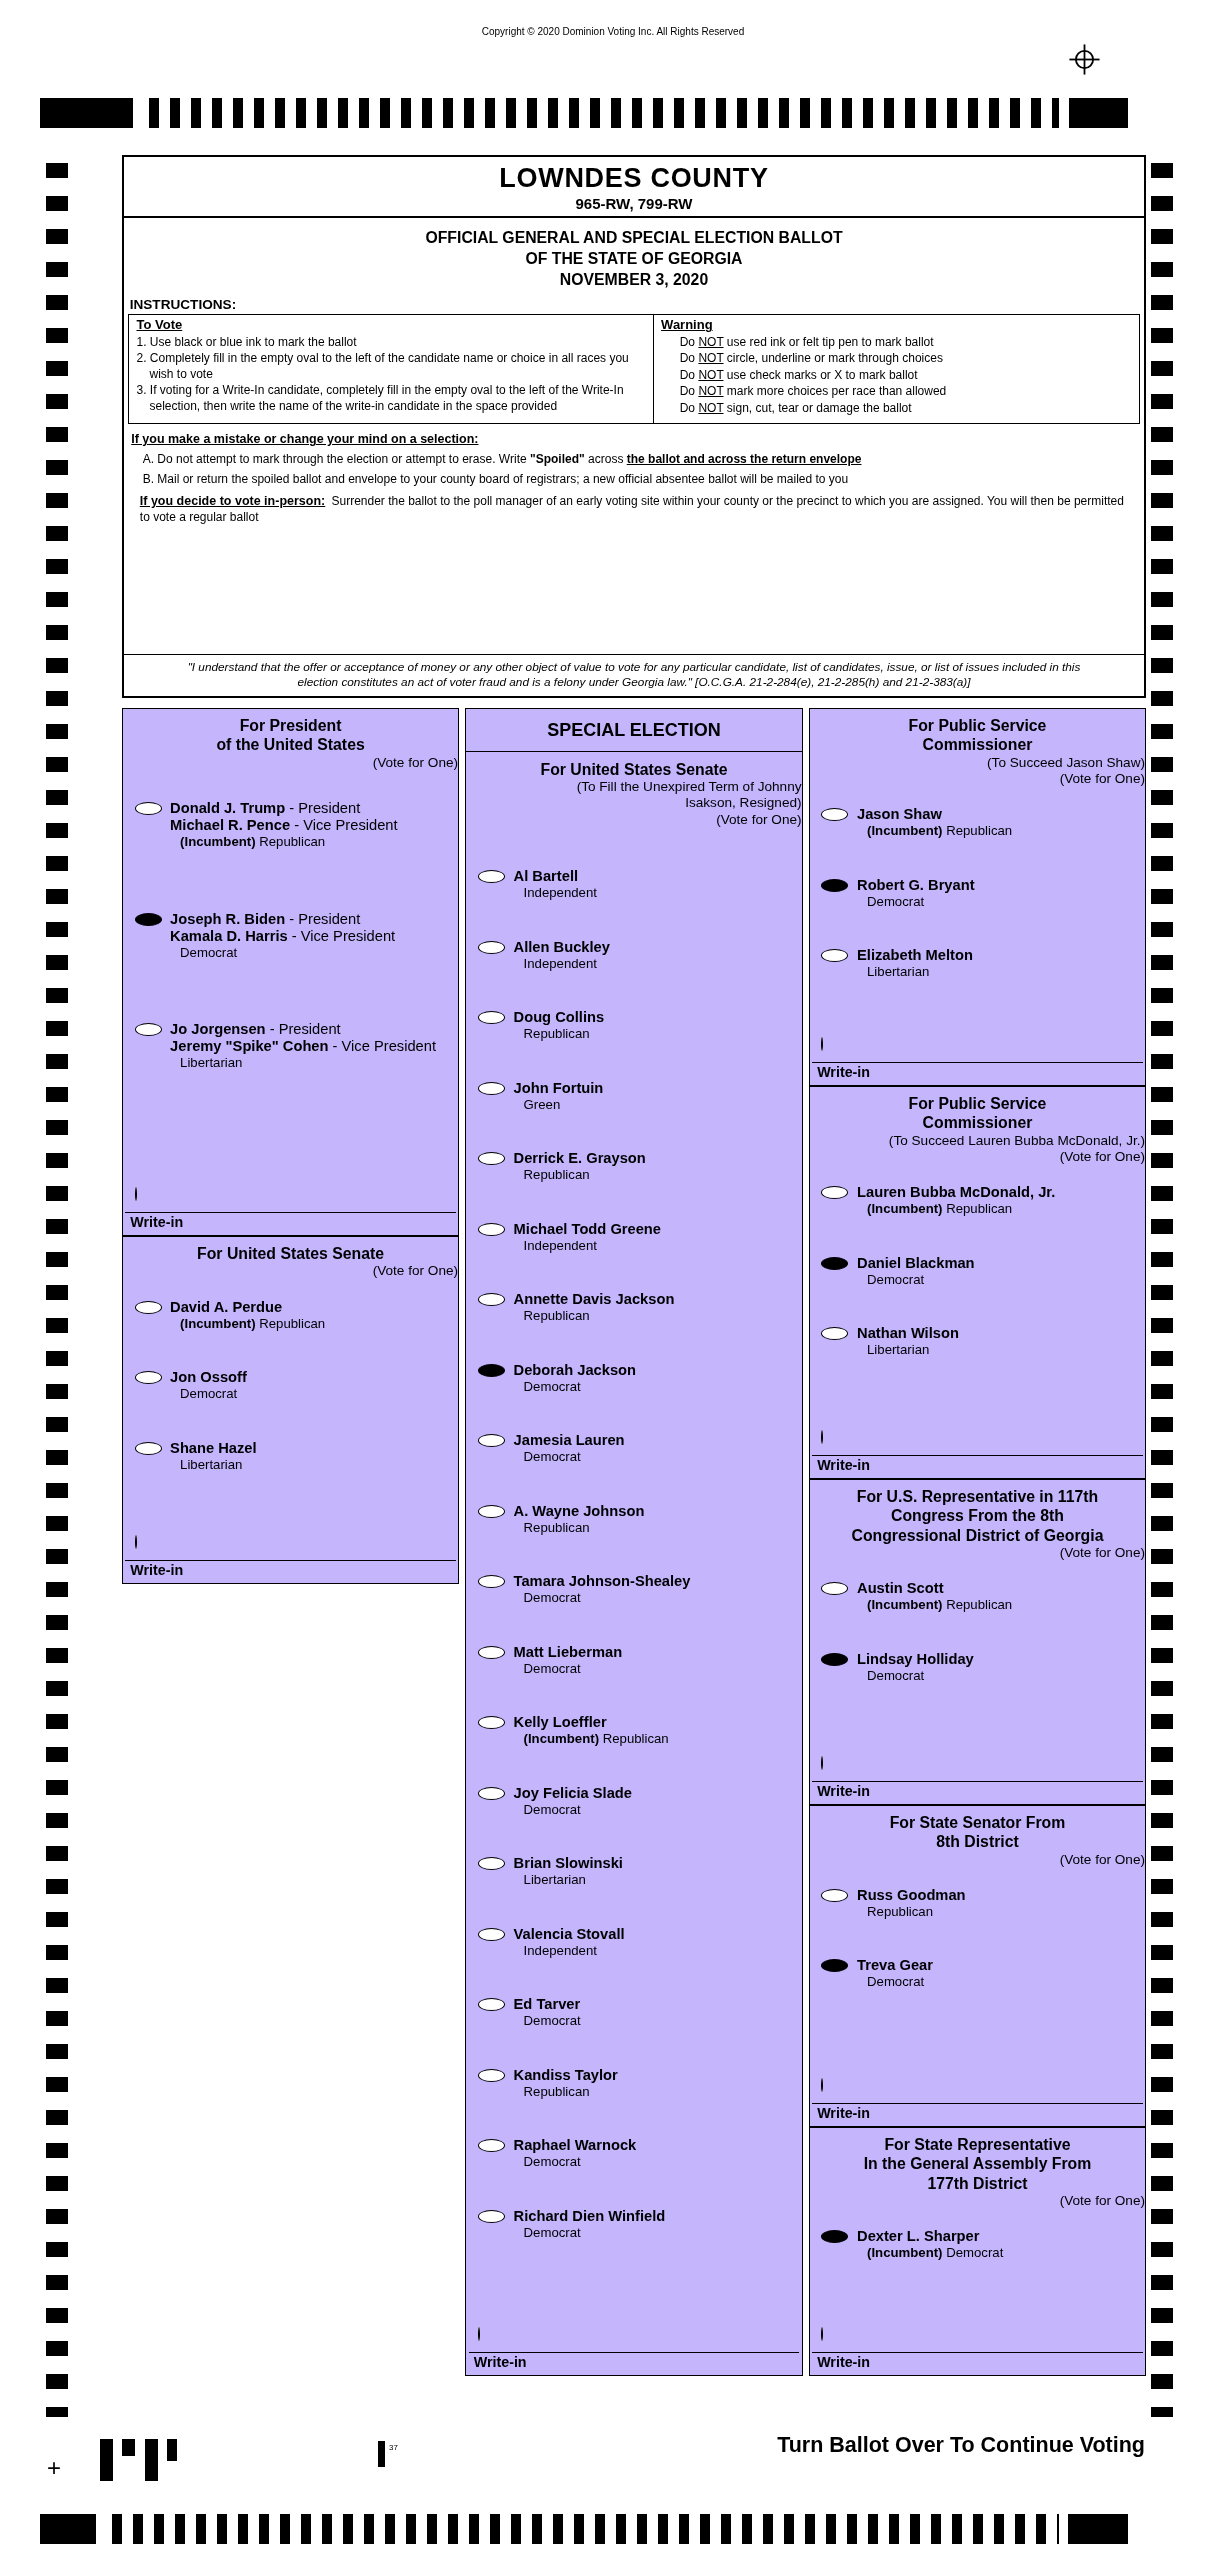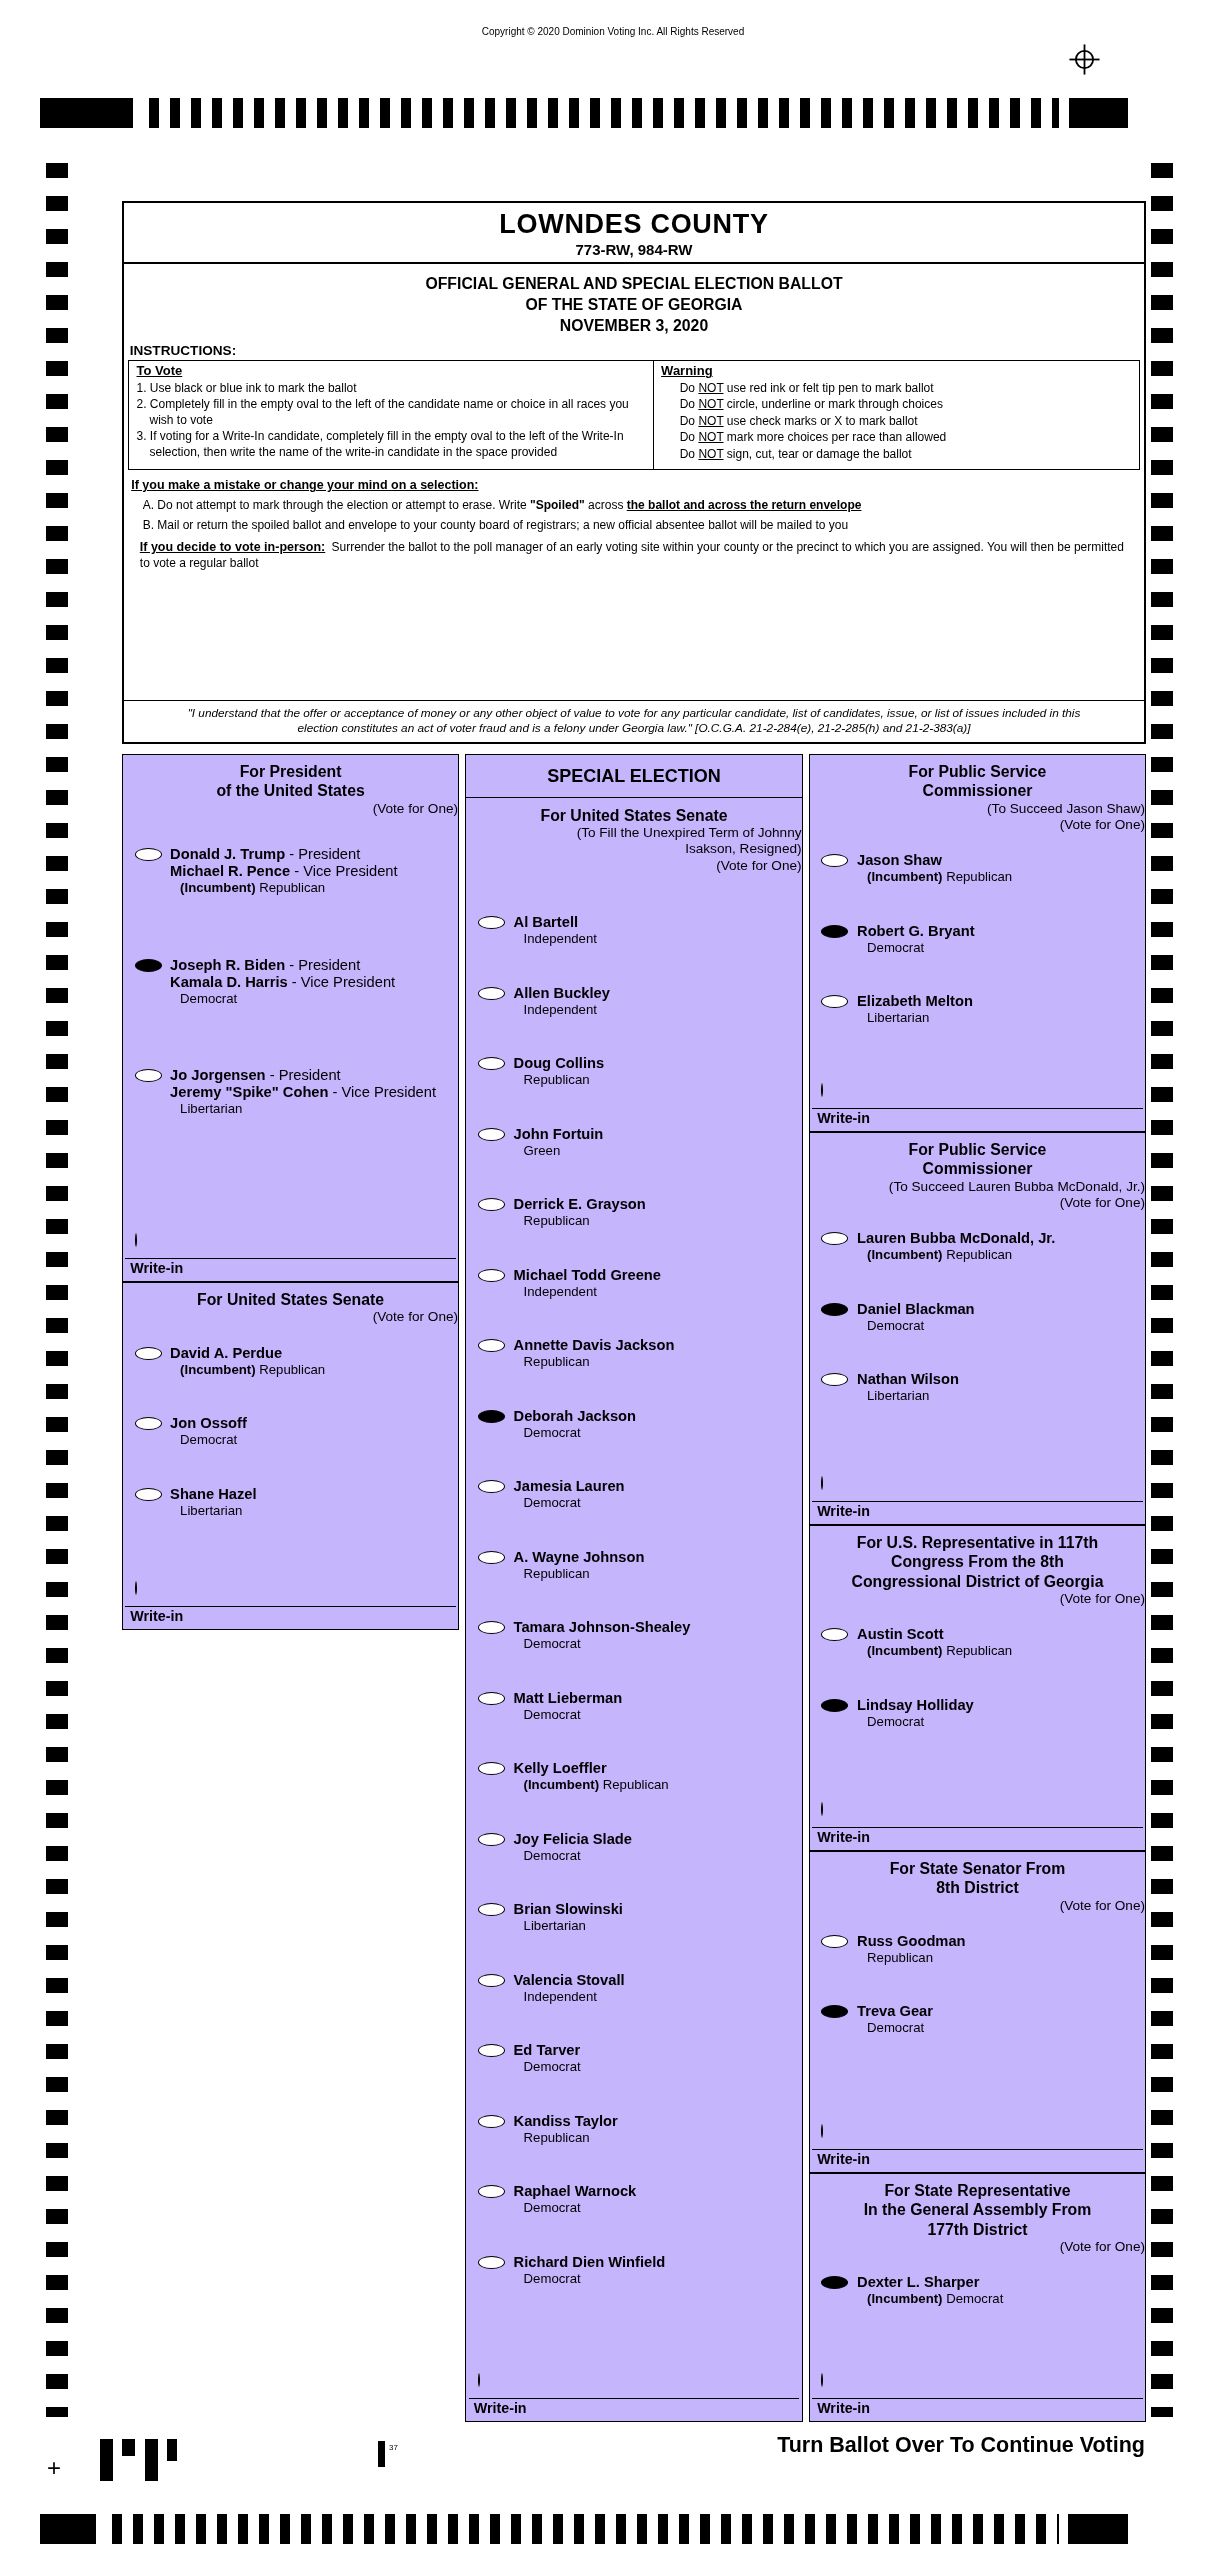--- a/index.html
+++ b/index.html
@@ -43,21 +43,21 @@
   .print-bars i { display:inline-block; background:#000; width:13px; margin-right:9.3px; vertical-align:top; }
   .pb1 { height:42px; } .pb2 { height:17px; } .pb3 { height:42px; } .pb4 { height:21.5px; width:10px !important; }
   .corner-bar { position:absolute; left:378px; top:2441px; width:7.2px; height:26px; background:#000; }
   .corner-mark { position:absolute; left:389px; top:2443px; font-size:7.9px; }
 
   .page-footer { position:absolute; top:2433px; right:81px; font-size:21.5px; font-weight:bold; }
 
   
   .content { position:absolute; left:122px; top:155px; width:1024px; }
 
-  .head-box { border:2.1px solid #000; min-height:543px; display:flex; flex-direction:column;margin-top:46px; }
+  .head-box { border:2.1px solid #000; min-height:543px; display:flex; flex-direction:column; }
   .county-band { border-bottom:2.1px solid #000; text-align:center; padding:5.7px 0 4.3px; }
   .county { font-size:27px; font-weight:bold; letter-spacing:0.7px; }
   .codes { font-size:15px; font-weight:bold; margin-top:1.4px; }
   .title-band { border-bottom:2.1px solid #000; text-align:center; font-size:21.5px; font-weight:bold; padding:7.2px 0; }
   .election-band { text-align:center; font-weight:bold; font-size:15.8px; line-height:21px; padding:8.6px 0 2.9px; }
 
   .instr { padding:1.4px 4.3px 0; }
   .instr-label { font-weight:bold; font-size:13.6px; margin:2.9px 0 1.4px 1.4px; }
   .instr-boxes { display:flex; }
   .ibox { border:1.4px solid #000; padding:2.9px 7.2px 5.7px; font-size:12px; line-height:15.8px; }
@@ -136,21 +136,21 @@
 <div class="print-bars"><i class="pb1"></i><i class="pb2"></i><i class="pb3"></i><i class="pb4"></i></div>
 <div class="corner-bar"></div>
 <div class="corner-mark">37</div>
 
 <div class="page-footer">Turn Ballot Over To Continue Voting</div>
 
 <div class="content">
   <div class="head-box">
     <div class="county-band">
       <div class="county">LOWNDES COUNTY</div>
-      <div class="codes">773-RW, 984-RW</div>
+      <div class="codes">965-RW, 799-RW</div>
     </div>
     <div class="election-band" id="election-band">
         <div>OFFICIAL GENERAL AND SPECIAL ELECTION BALLOT</div>
         <div>OF THE STATE OF GEORGIA</div>
         <div>NOVEMBER 3, 2020</div>
       </div>
 
     <div class="instr">
       <div class="instr-label">INSTRUCTIONS:</div>
       <div class="instr-boxes">

